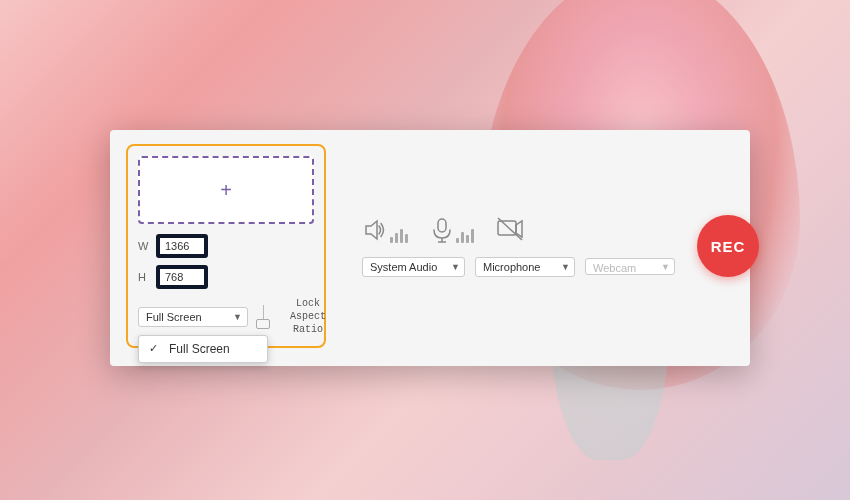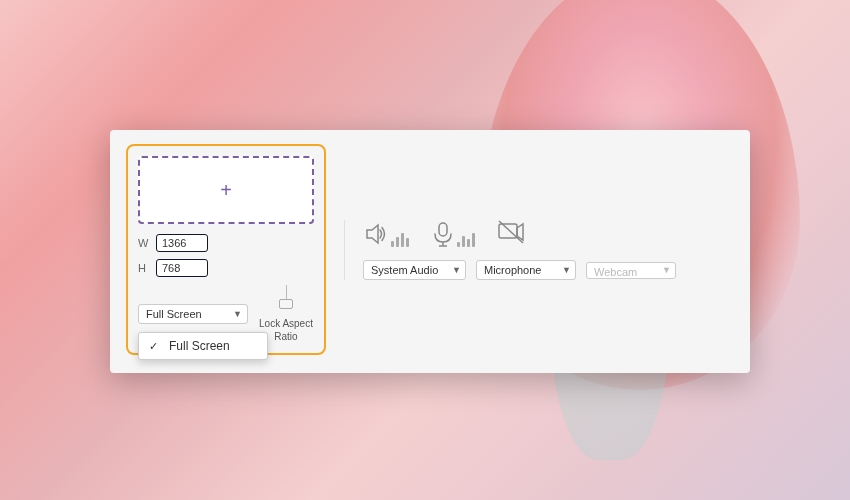--- a/index.html
+++ b/index.html
@@ -130,21 +130,21 @@
       margin-top: 2px;
     }
 
     .dim-label {
       color: #666;
       font-size: 11px;
       width: 12px;
     }
 
     .dim-input {
-      border: 1px solid #0f172a;
+      border: 4px solid #0f172a;
       border-radius: 3px;
       padding: 2px 5px;
       width: 52px;
       font-size: 11px;
       color: #333;
       background: #fff;
     }
 
     .screen-dropdown-row {
       display: flex;
@@ -208,27 +208,28 @@
     }
 
     .dropdown-item .check {
       font-size: 11px;
       width: 14px;
     }
 
     
     .lock-section {
       display: flex;
-      flex-direction: column;
-      align-items: center;
-      gap: 8px;
+      flex-direction: row;
+      align-items: center;
+      gap: 20px;
       font-size: 10px;
       color: #555;
       width: 60px;
       flex-shrink: 0;
+      font-family: Liberation Mono, monospace;
     }
 
     .lock-icon-wrap {
       display: flex;
       flex-direction: column;
       align-items: center;
     }
 
     .lock-line {
       width: 1px;
@@ -464,15 +465,18 @@
         <div class="select-wrap">
           <select class="webcam-select">
             <option>Webcam</option>
           </select>
           <span class="dropdown-arrow" style="color:#bbb;">▼</span>
         </div>
 
       </div>
     </div>
 
+    <button class="rec-button">
+      <span>REC</span>
+    </button>
 
   </div>
 </div>
 
 </body></html>

